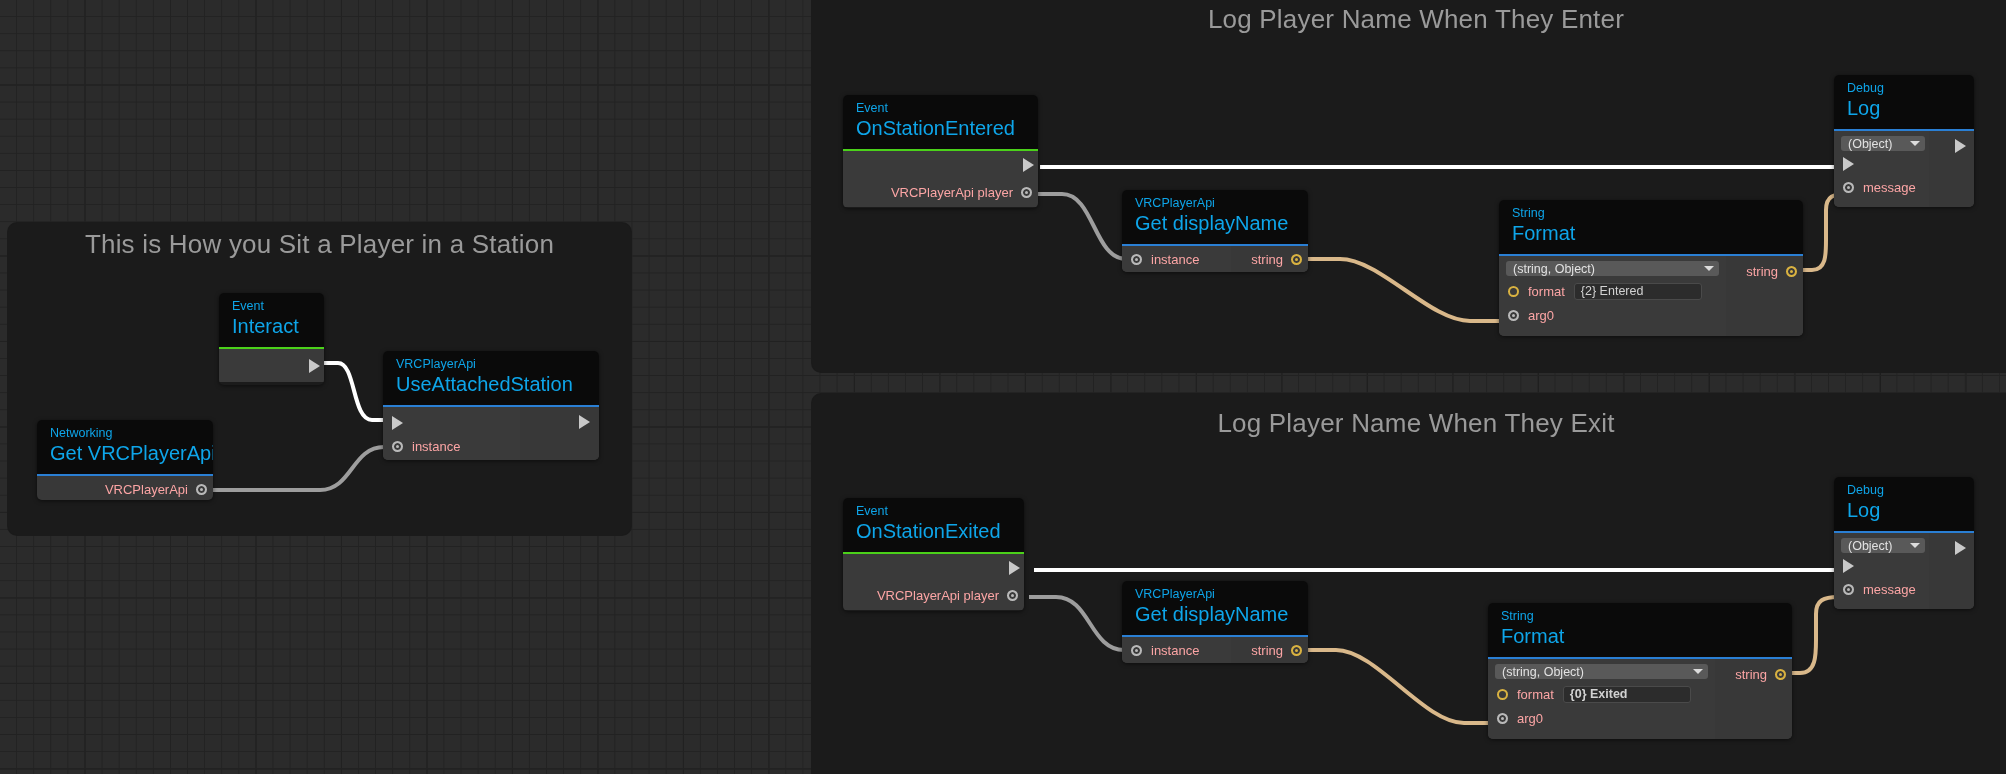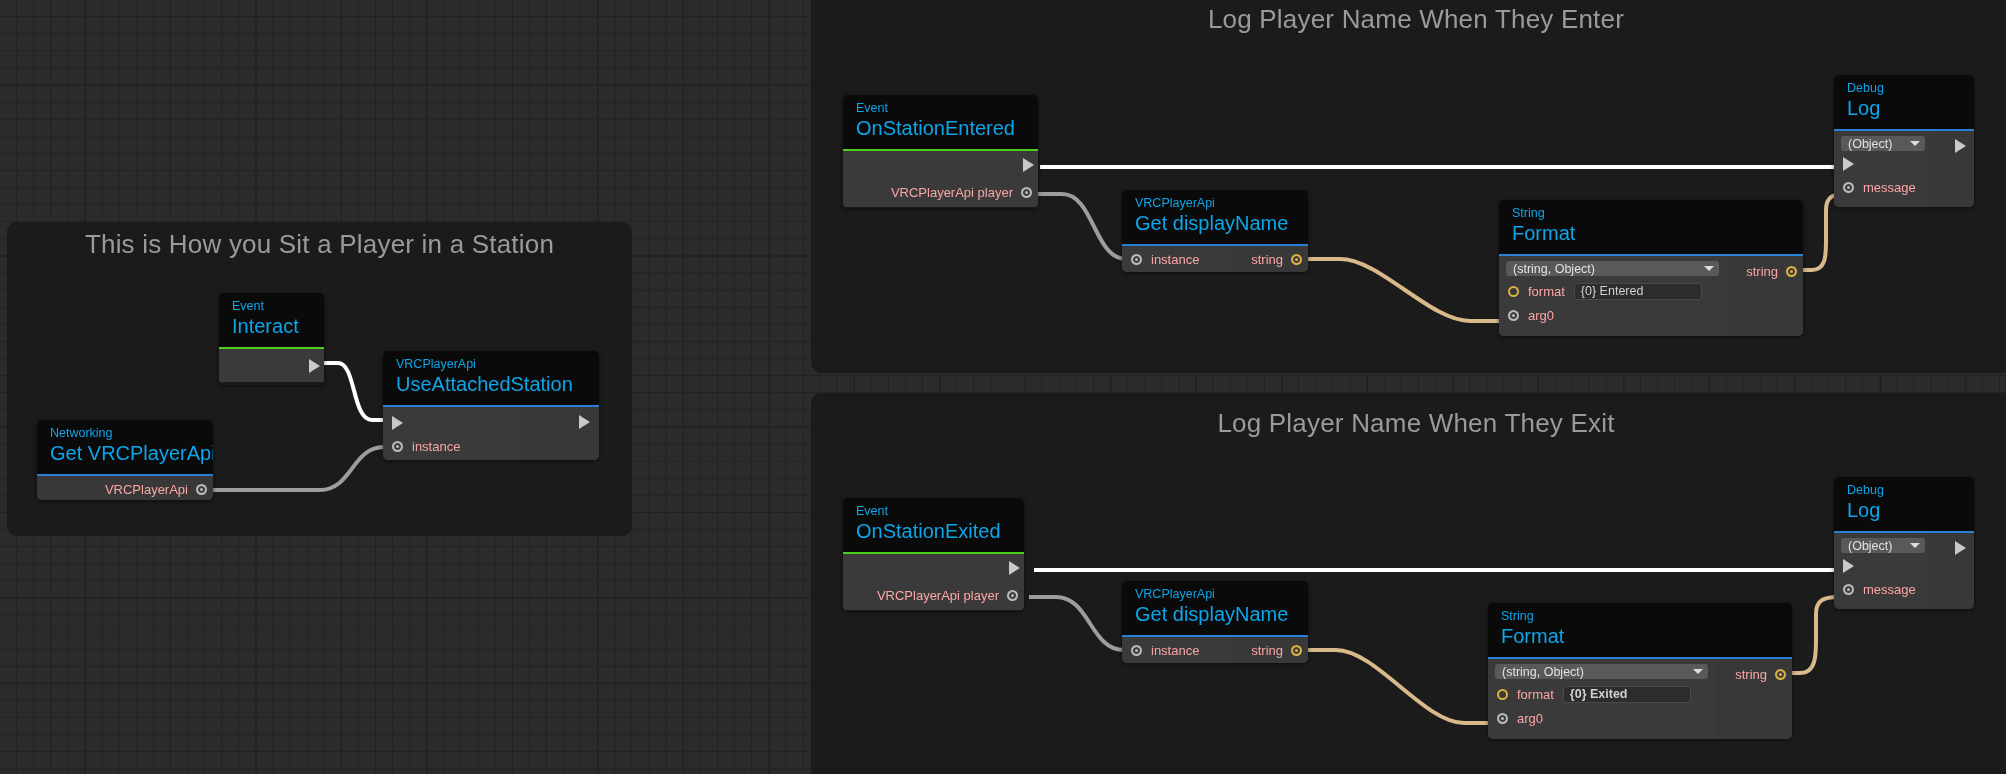--- a/index.html
+++ b/index.html
@@ -203,21 +203,21 @@
   <div class="accent blue"></div>
   <div class="node-body" style="height:82px;">
     <div class="col" style="width:227px;">
       <div class="dropdown">
         <span>(string, Object)</span>
         <span class="caret"></span>
       </div>
       <div class="port-row" style="height:24px;gap:9px;padding-left:9px;">
         <span class="dot yellow hollow"></span>
         <span class="plabel">format</span>
-        <span class="field" style="width:128px;">{0} Entered</span>
+        <span class="field" style="width:128px;">{2} Entered</span>
       </div>
       <div class="port-row" style="height:24px;gap:9px;padding-left:9px;">
         <span class="dot filled"></span>
         <span class="plabel">arg0</span>
       </div>
     </div>
     <div class="col out" style="flex:1;display:flex;align-items:flex-start;justify-content:flex-end;gap:8px;padding:8px 6px 0 0;">
       <span class="plabel">string</span>
       <span class="dot yellow" style="margin-top:2px;"></span>
     </div>

